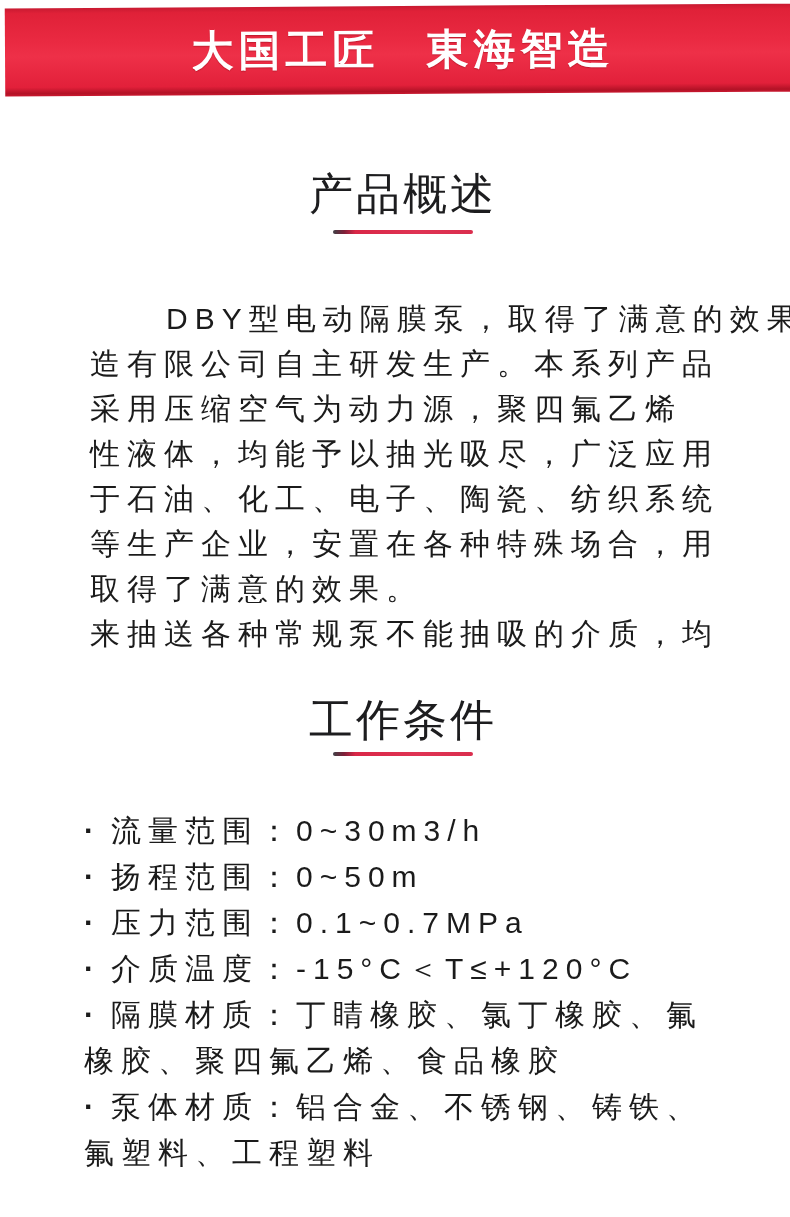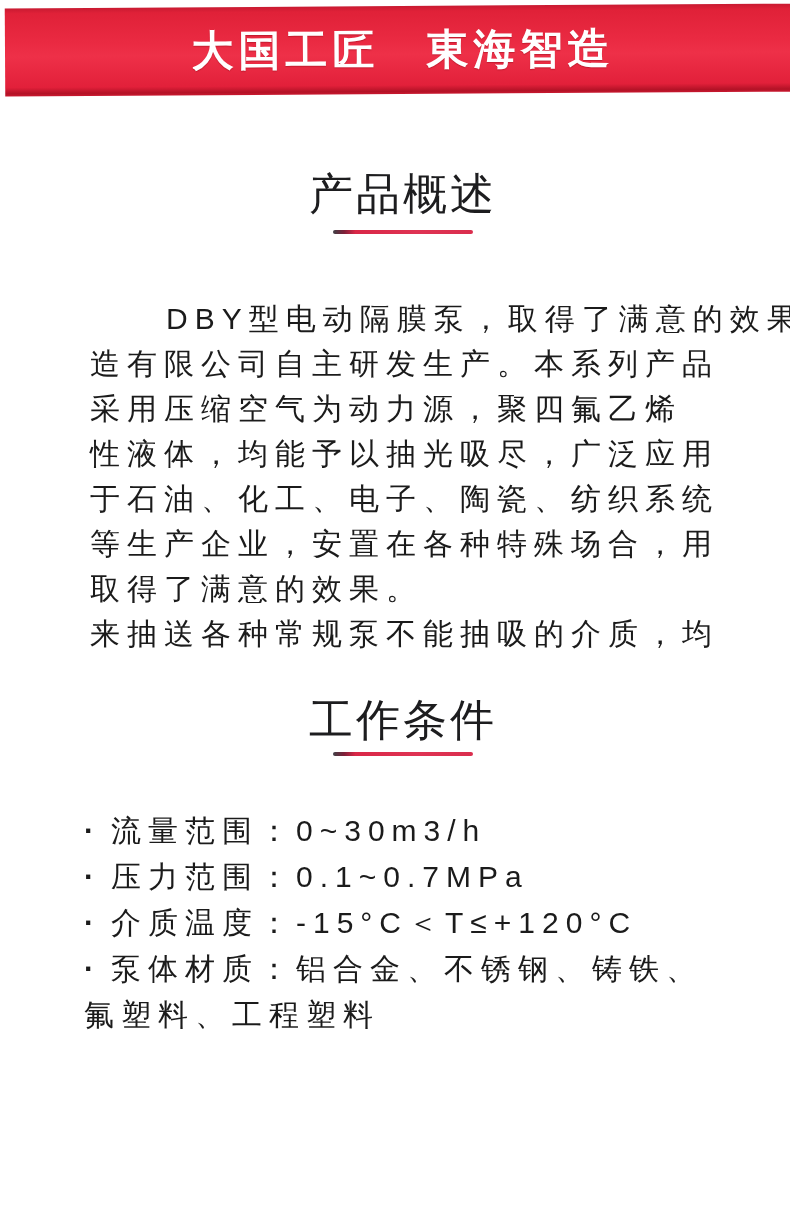--- a/index.html
+++ b/index.html
@@ -128,24 +128,31 @@
   </section>
 
   <section>
     <h2 class="sec-title second">工作条件</h2>
     <div class="underline u2"></div>
     <div class="spec-list">
         <div class="spec-item">
         <span class="bullet">·</span><span class="spec-text">流量范围：0~30m3/h</span>
       </div>
         <div class="spec-item">
+        <span class="bullet">·</span><span class="spec-text">扬程范围：0~50m</span>
+      </div>
+        <div class="spec-item">
         <span class="bullet">·</span><span class="spec-text">压力范围：0.1~0.7MPa</span>
       </div>
         <div class="spec-item">
         <span class="bullet">·</span><span class="spec-text">介质温度：-15°C＜T≤+120°C</span>
+      </div>
+        <div class="spec-item">
+        <span class="bullet">·</span><span class="spec-text">隔膜材质：丁睛橡胶、氯丁橡胶、氟
+橡胶、聚四氟乙烯、食品橡胶</span>
       </div>
         <div class="spec-item">
         <span class="bullet">·</span><span class="spec-text">泵体材质：铝合金、不锈钢、铸铁、
 氟塑料、工程塑料</span>
       </div>
       </div>
   </section>
 
 </div>
 

